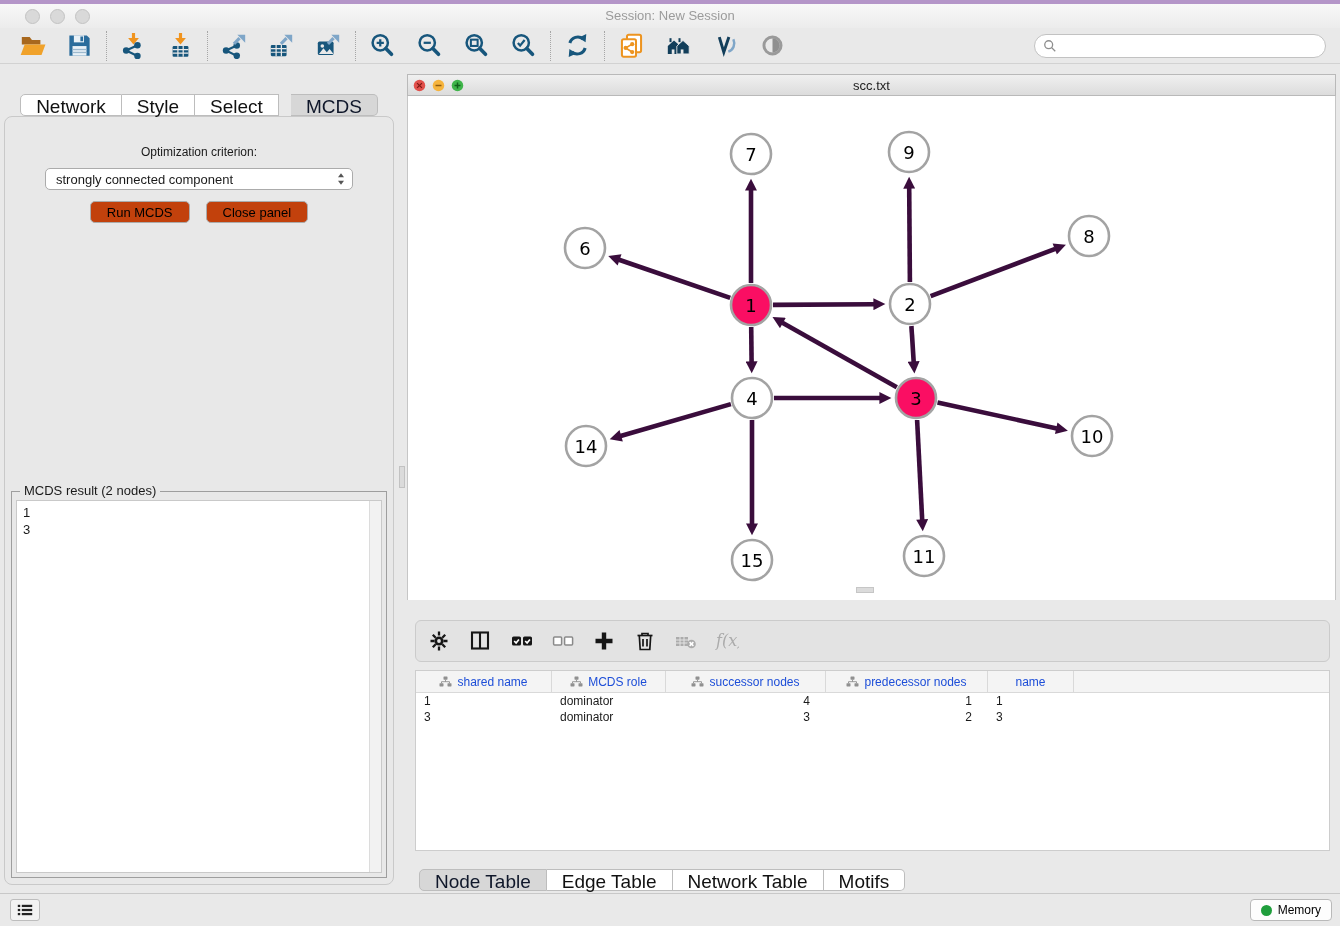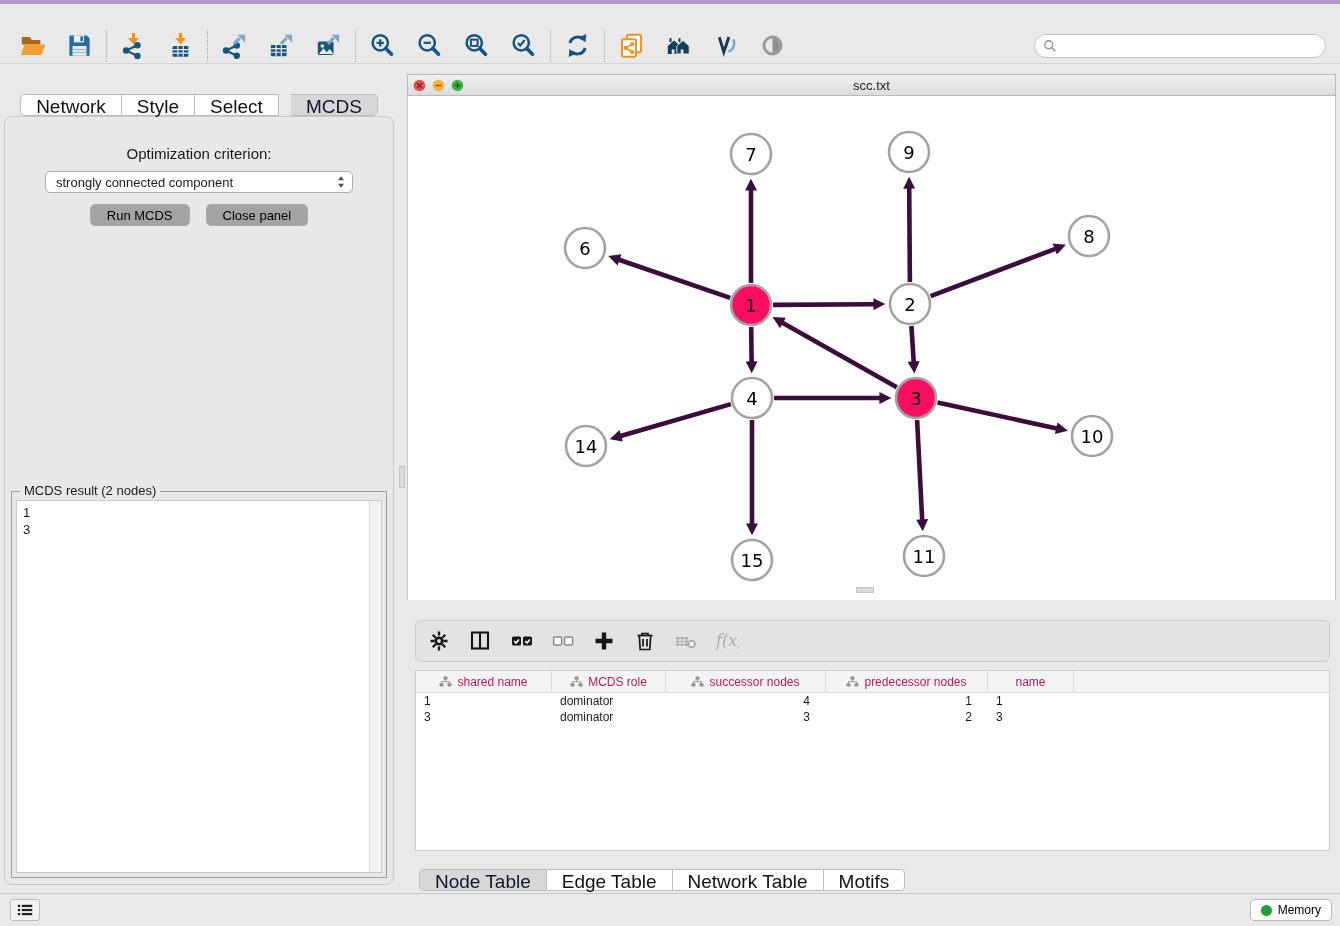--- a/index.html
+++ b/index.html
@@ -38,28 +38,28 @@
   .win-ctrl{background:none;border:none;padding:0;width:12px;height:12px;}
   .win-ctrl svg{width:12px;height:12px;display:block;}
   .cp-tabs{position:absolute;left:0;right:0;top:30px;display:flex;justify-content:center;z-index:2;}
   .seg{height:22px;padding:1px 15px;background:#fff;border:1px solid #BDBDBD;border-left:none;
        font-size:19px;color:#111;font-family:inherit;cursor:default;}
   .seg:first-child{border-left:1px solid #BDBDBD;border-radius:5px 0 0 5px;}
   .seg:last-child{border-radius:0 5px 5px 0;}
   .seg-selected{background:#D7D7D7;color:#0f172a;margin-left:12px;}
   .cp-body{position:absolute;left:4px;right:4px;top:52px;bottom:8px;background:#E8E8E8;
            border:1px solid #C9C9C9;border-radius:8px;}
-  .opt-label{text-align:center;margin-top:28px;font-size:15px;}
+  .opt-label{text-align:center;margin-top:28px;font-size:12px;}
   .criterion{margin:9px auto 0 auto;width:308px;height:22px;background:#fff;border:1px solid #ABABAB;
              border-radius:5px;display:flex;align-items:center;padding:0 6px 0 10px;
              font-size:13px;box-sizing:border-box;}
   .criterion-value{flex:1;}
   .criterion svg{width:10px;height:16px;}
   .btn-row{display:flex;justify-content:center;gap:16px;margin-top:11px;}
-  .btn{height:22px;padding:0 16px;background:#a3a3a3;border:1px solid #ABABAB;border-radius:5px;
+  .btn{height:22px;padding:0 16px;background:#c2410c;border:1px solid #ABABAB;border-radius:5px;
        font-size:13px;font-family:inherit;cursor:default;}
 
   .result-group{position:absolute;left:6px;right:6px;top:374px;bottom:6px;
                 border:1px solid #9E9E9E;}
   .result-legend{position:absolute;top:-9px;left:8px;background:#E8E8E8;padding:0 4px;
                  font-size:13px;}
   .result-area{position:absolute;left:4px;right:4px;top:8px;bottom:4px;background:#fff;
                border:1px solid #C9C9C9;}
   .result-lines{padding:3px 6px;font-size:13px;line-height:17px;}
   .result-scroll{position:absolute;right:0;top:0;bottom:0;width:11px;background:#F2F2F2;
@@ -86,21 +86,21 @@
   
   .table-panel{position:absolute;left:407px;right:0;top:592px;bottom:33px;}
   .tp-toolbar{position:absolute;left:8px;right:10px;top:28px;height:42px;background:#E3E3E3;
               border:1px solid #CBCBCB;border-radius:6px;display:flex;align-items:center;
               gap:17px;padding:0 12px;box-sizing:border-box;}
   .tp-icon{background:none;border:none;padding:0;width:24px;height:24px;}
   .tp-icon svg{width:24px;height:24px;display:block;}
   .tp-table{position:absolute;left:8px;right:10px;top:78px;bottom:42px;background:#fff;
             border:1px solid #CDCDCD;box-sizing:border-box;overflow:hidden;}
   .tp-thead{display:flex;height:21px;background:#F4F4F4;border-bottom:1px solid #D9D9D9;
-            font-size:12px;color:#be185d;align-items:center;}
+            font-size:12px;color:#1d4ed8;align-items:center;}
   .th{display:flex;align-items:center;justify-content:center;gap:5px;
       border-right:1px solid #D9D9D9;box-sizing:border-box;height:100%;}
   .th-icon svg{width:13px;height:11px;display:block;}
   .tp-row{display:flex;height:16px;font-size:12px;align-items:center;}
   .td{box-sizing:border-box;}
   .td-left{text-align:left;padding-left:8px;}
   .td-right{text-align:right;padding-right:16px;}
   .tp-tabs{position:absolute;left:0;right:0;bottom:2px;display:flex;justify-content:flex-start;}
 
   
@@ -115,20 +115,26 @@
               font-size:12px;font-family:inherit;}
   .memory-dot{width:11px;height:11px;border-radius:50%;}
 </style>
 </head>
 <body>
 
 <div id="root">
 
   <div class="top-strip"></div>
 
+  <div class="titlebar">
+    <span class="tl-gray" style="left:25px;"></span>
+    <span class="tl-gray" style="left:50px;"></span>
+    <span class="tl-gray" style="left:75px;"></span>
+    <div class="title-text">Session: New Session</div>
+  </div>
 
   <div class="toolbar">
     <div id="toolbar-groups">
         <div class="tb-group">
           <button class="tb-icon">
             <svg viewBox="0 0 24 24">
               <path d="M2.5 4.5h7l2 2.5h7.5v4H2.5z" fill="#A8681E"></path>
               <path d="M1.5 20.5l3.5-9.5h18.5l-3.5 9.5z" fill="#F0A22B"></path>
             </svg>
           </button>

